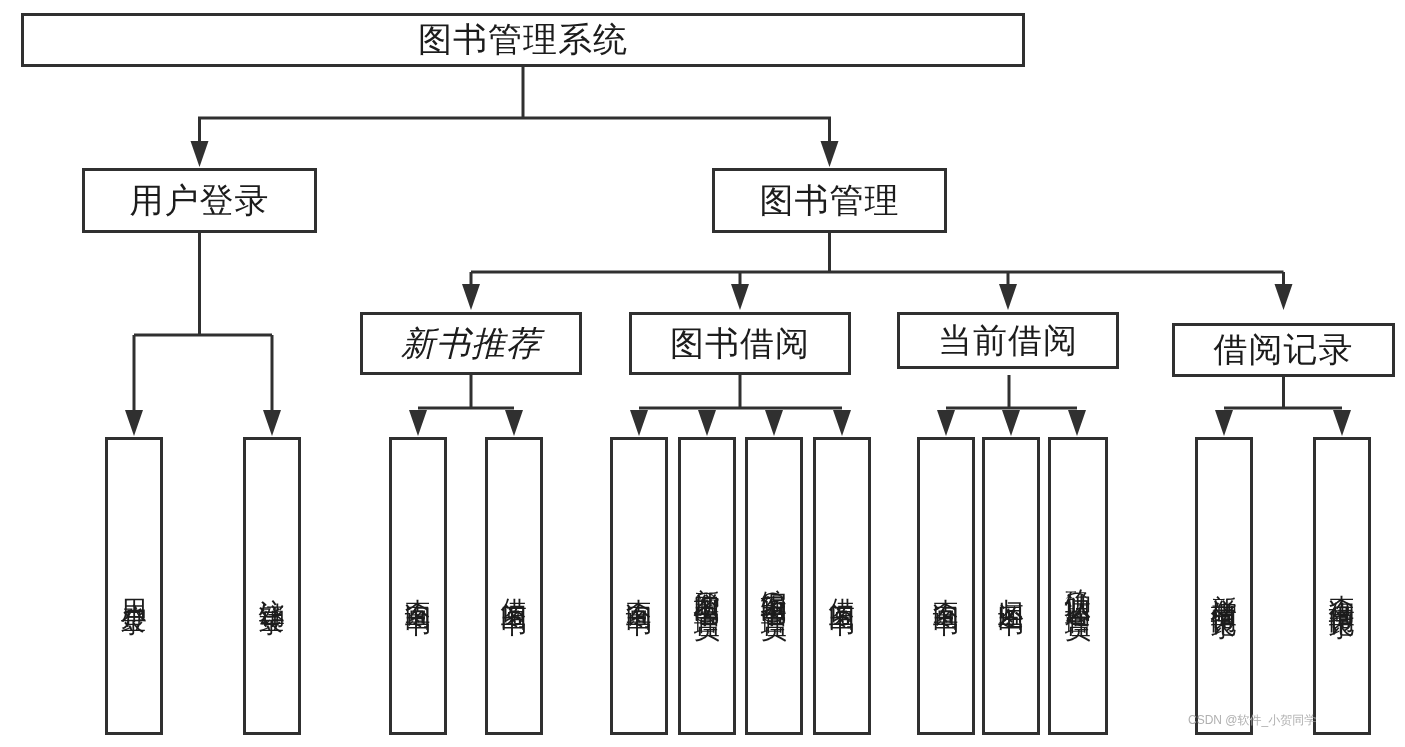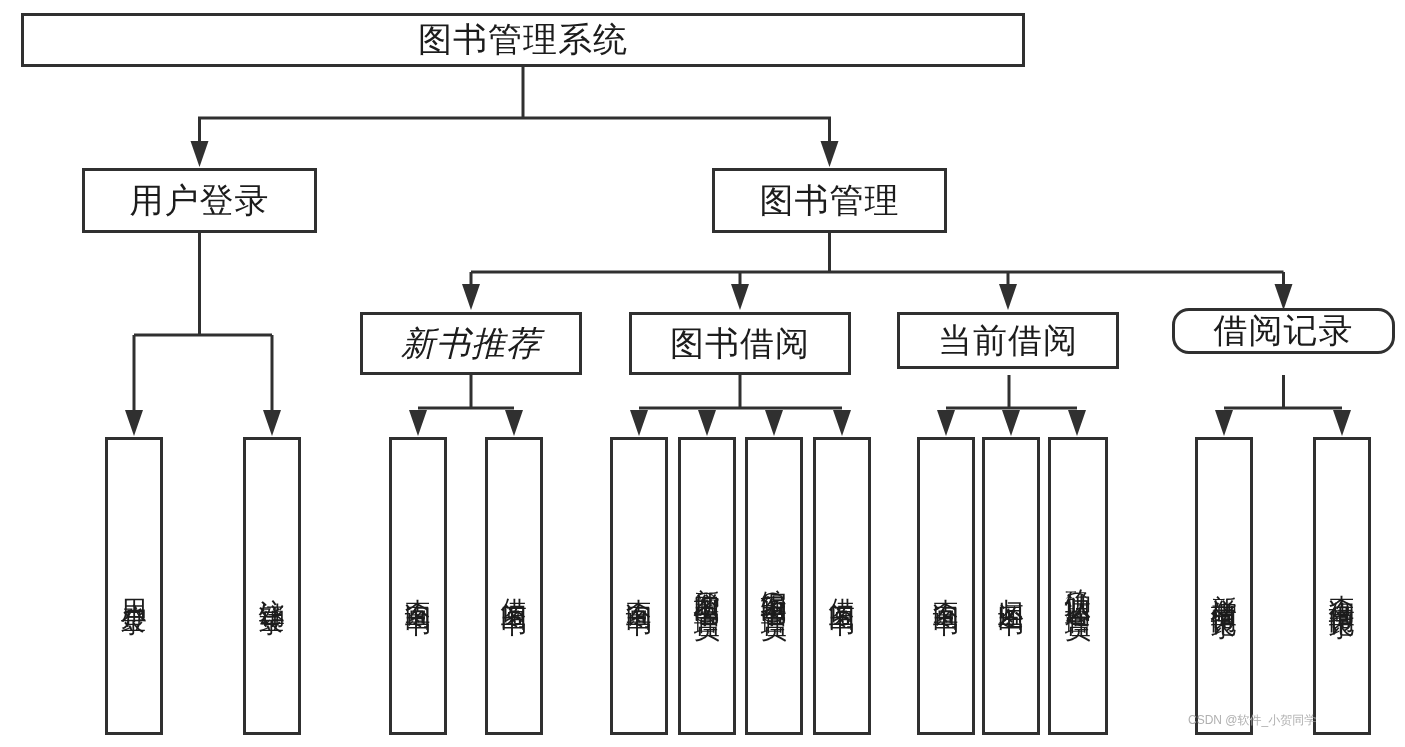--- a/index.html
+++ b/index.html
@@ -104,21 +104,21 @@
   </svg>
 
   <div class="box" style="left:21px; top:13px; width:1004px; height:54px;">图书管理系统</div>
 
   <div class="box" style="left:82px; top:168px; width:235px; height:65px;">用户登录</div>
   <div class="box" style="left:712px; top:168px; width:235px; height:65px;text-align:right;">图书管理</div>
 
   <div class="box" style="left:360px; top:312px; width:222px; height:63px;font-style:italic;">新书推荐</div>
   <div class="box" style="left:629px; top:312px; width:222px; height:63px;">图书借阅</div>
   <div class="box" style="left:897px; top:312px; width:222px; height:57px;">当前借阅</div>
-  <div class="box" style="left:1172px; top:308px; width:223px; height:46px;border-radius:17px;">借阅记录</div>
+  <div class="box" style="left:1172px; top:323px; width:223px; height:54px;">借阅记录</div>
 
   <div class="box vbox" style="left:105px; top:437px; width:58px; height:298px;">用户登录</div>
   <div class="box vbox" style="left:243px; top:437px; width:58px; height:298px;">注销登录</div>
 
   <div class="box vbox" style="left:389px; top:437px; width:58px; height:298px;">查询图书</div>
   <div class="box vbox" style="left:485px; top:437px; width:58px; height:298px;">借阅图书</div>
 
   <div class="box vbox" style="left:610px; top:437px; width:58px; height:298px;">查询图书</div>
   <div class="box vbox" style="left:678px; top:437px; width:58px; height:298px;">新增图书（管理员）</div>
   <div class="box vbox" style="left:745px; top:437px; width:58px; height:298px;">编辑图书（管理员）</div>

